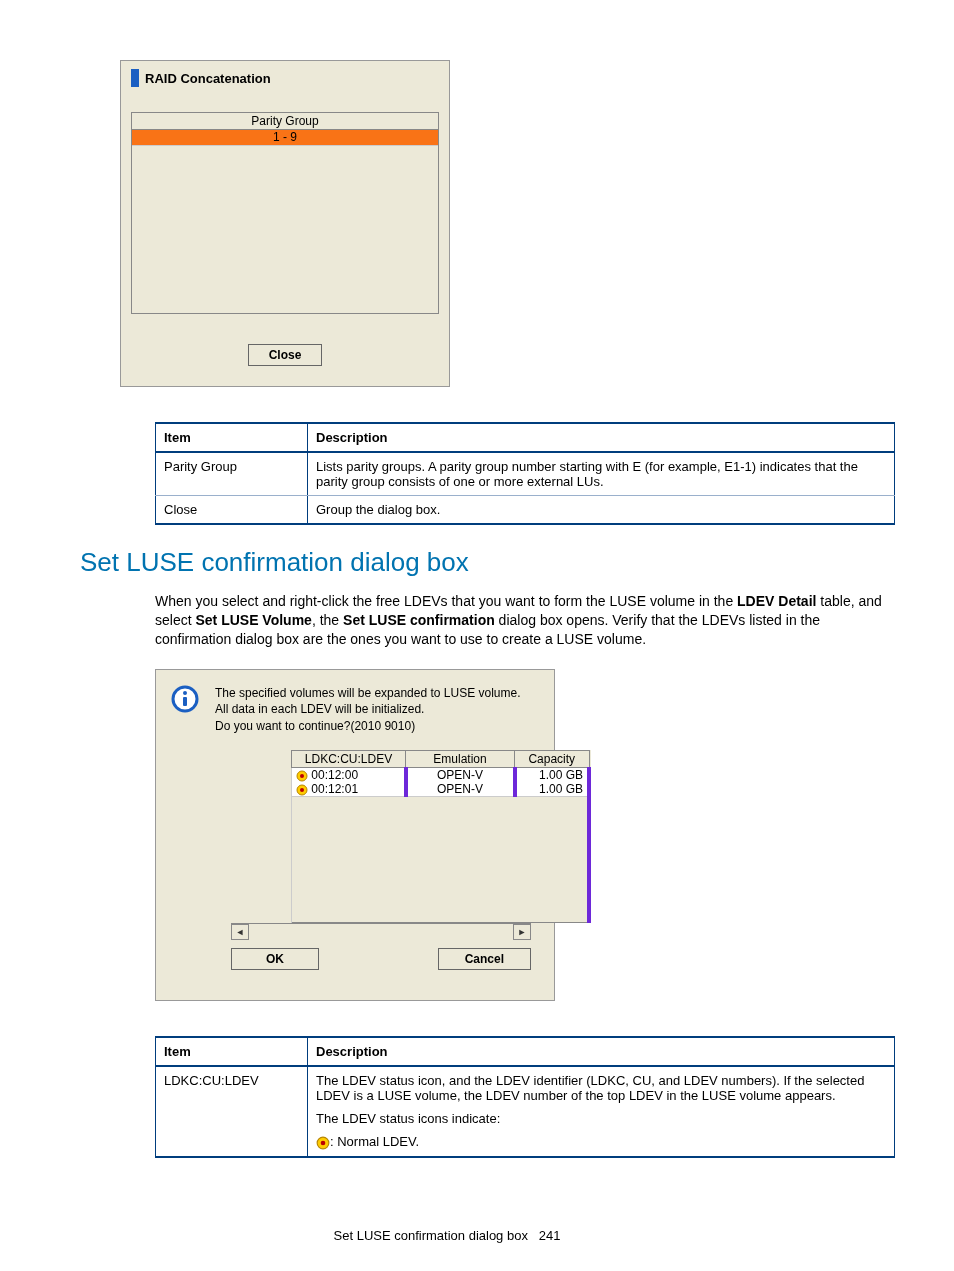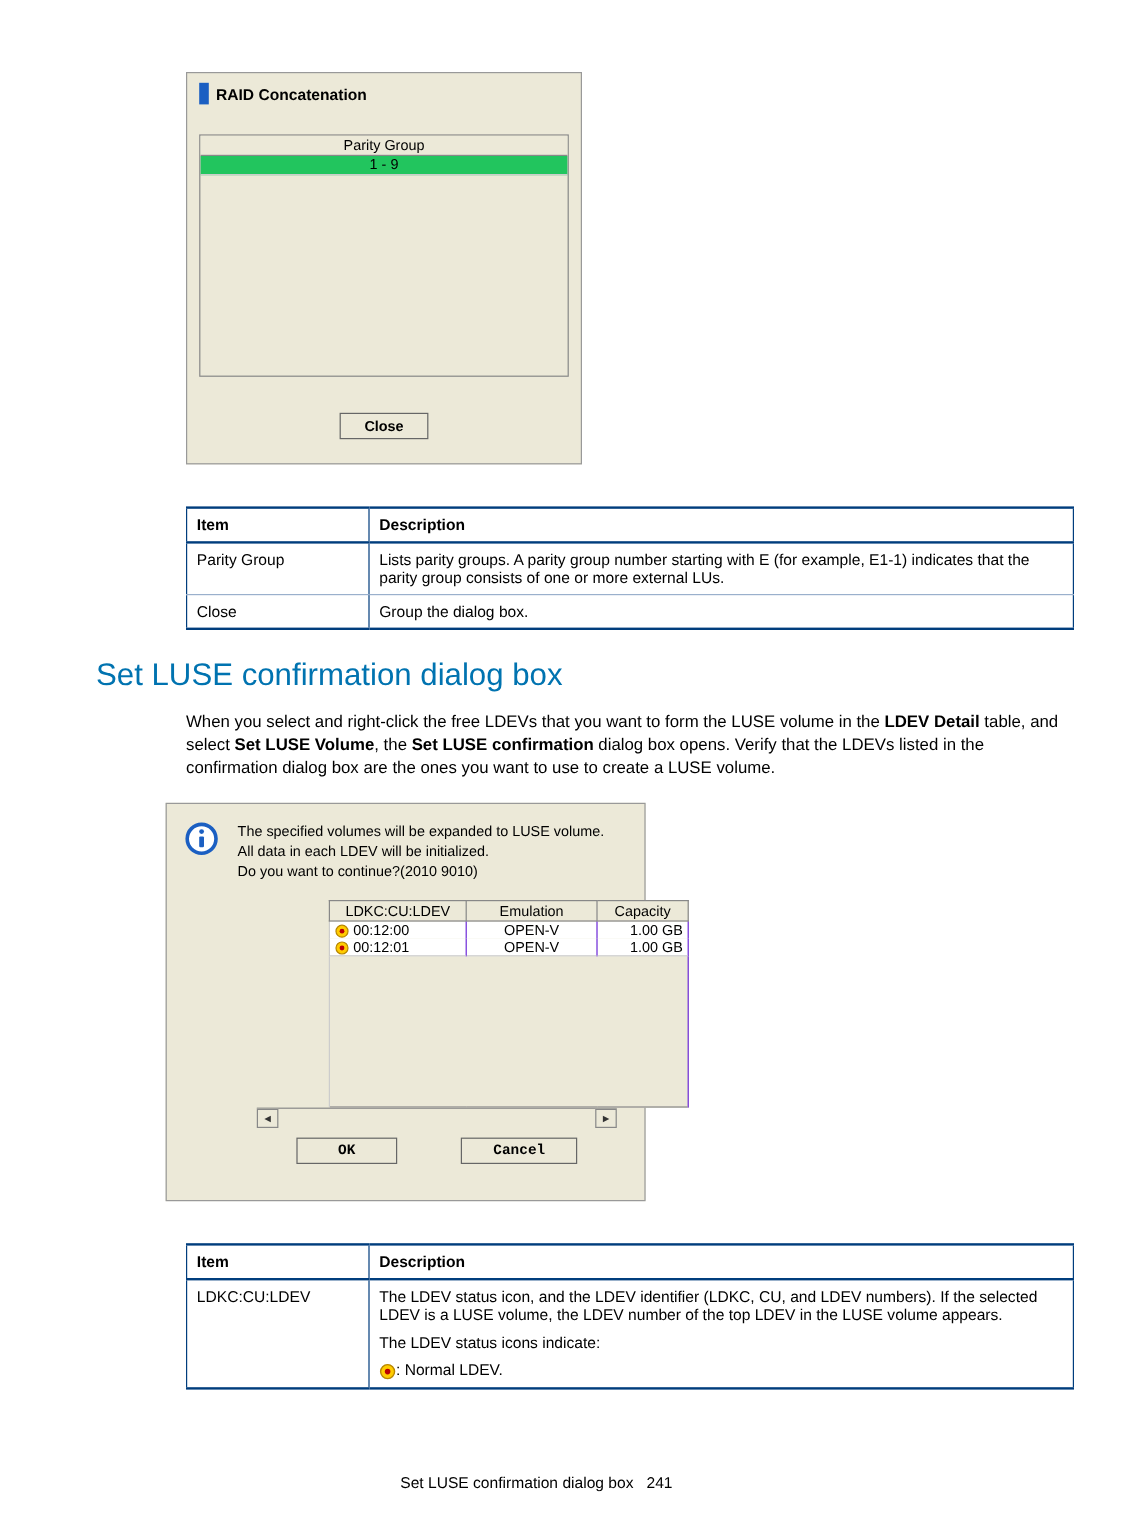--- a/index.html
+++ b/index.html
@@ -9,21 +9,21 @@
     font-size: 13px;
     color: #000;
     background: #fff;
     width: 954px;
   }
   .page {
     padding: 60px 60px 20px 80px;
   }
   .dialog1 {
     width: 330px;
-    margin-left: 75px;
+    margin-left: 40px;
     background: #ece9d8;
     border: 1px solid #999;
     padding: 8px 10px 20px 10px;
     box-sizing: border-box;
   }
   .dialog1 .titlebar {
     display: flex;
     align-items: center;
     font-weight: bold;
     font-size: 13px;
@@ -42,21 +42,21 @@
     overflow: hidden;
   }
   .grid1 .hdr {
     background: #ece9d8;
     border-bottom: 1px solid #888;
     text-align: center;
     font-size: 12px;
     padding: 1px 0;
   }
   .grid1 .row {
-    background: #22c55e;
+    background: #f97316;
     border-bottom: 1px solid #ccc;
     text-align: center;
     font-size: 12px;
     padding: 0;
     line-height: 15px;
   }
   .btn {
     display: inline-block;
     border: 1px solid #666;
     background: #ece9d8;
@@ -95,21 +95,21 @@
     margin: 22px 0 4px 0;
   }
   .bodytext {
     font-size: 14px;
     line-height: 1.35;
     margin-left: 75px;
     width: 740px;
   }
   .dialog2 {
     width: 400px;
-    margin-left: 58px;
+    margin-left: 75px;
     margin-top: 20px;
     background: #ece9d8;
     border: 1px solid #999;
     padding: 15px 15px 30px 15px;
     box-sizing: border-box;
   }
   .dialog2 .top {
     display: flex;
     align-items: flex-start;
     gap: 16px;
@@ -126,21 +126,21 @@
   }
   .grid2 th {
     border: 1px solid #888;
     background: #ece9d8;
     font-weight: normal;
     padding: 1px 4px;
     text-align: center;
   }
   .grid2 td {
     border-left: 1px solid #ccc;
-    border-right: 1px solid #6d28d9;
+    border-right: 4px solid #6d28d9;
     background: #fff;
     padding: 0 4px;
     line-height: 14px;
   }
   .grid2 td.r { text-align: right; }
   .grid2 td.c { text-align: center; }
   .grid2-body { height: 125px; background:#ece9d8; }
   .status-dot {
     display:inline-block; vertical-align:middle;
   }
@@ -148,22 +148,22 @@
     display:flex; justify-content:space-between;
     border-top:1px solid #888;
     background:#ece9d8;
   }
   .scroll-btn {
     width:16px; height:14px; border:1px solid #888;
     display:flex; align-items:center; justify-content:center;
     font-size:9px; color:#333; background:#ece9d8;
   }
   .dialog2 .btnrow {
-    display:flex; justify-content:center; gap:53px;
-    margin-top:8px; margin-left:60px; width:300px;font-family:Liberation Mono, monospace;
+    display:flex; justify-content:space-between; gap:53px;
+    margin-top:8px; margin-left:60px; width:300px;
   }
   .footer {
     text-align:center; font-size:13px;
     margin: 50px 60px 0 0;
   }
 </style>
 </head>
 <body>
 
 <div class="page">

